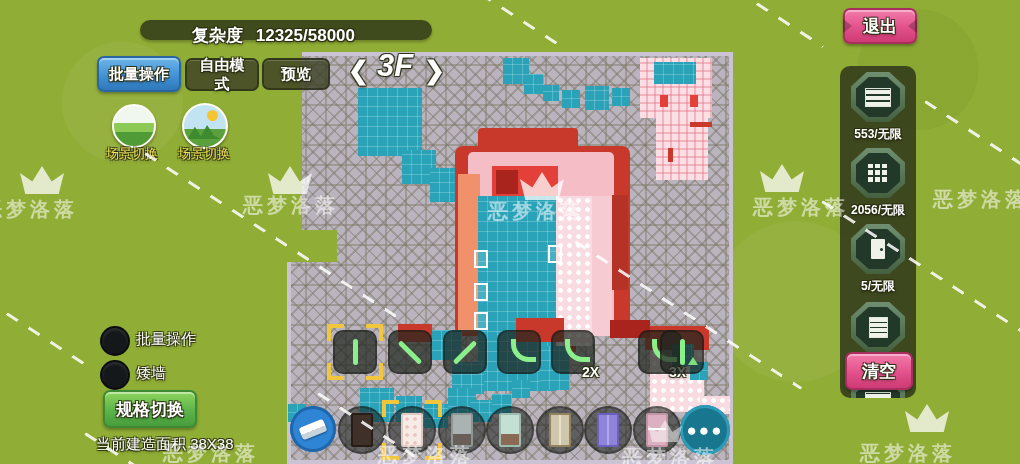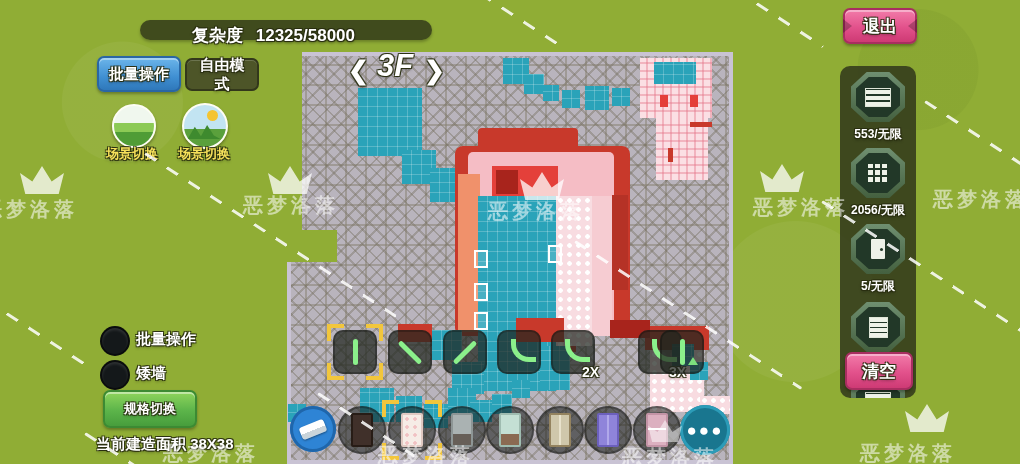--- a/index.html
+++ b/index.html
@@ -104,21 +104,21 @@
   .mat-glyph{position:relative;z-index:2}
   .ico-brick{width:24px;height:17px;background:repeating-linear-gradient(0deg,#eef2e8 0 4px,#223828 4px 6px),#eef2e8;border:1px solid #dfe6d8}
   .ico-tile{width:21px;height:18px;background:
       repeating-linear-gradient(0deg,transparent 0 5px,#223828 5px 7px),
       repeating-linear-gradient(90deg,transparent 0 5px,#223828 5px 7px),#eef2e8}
   .ico-door{width:14px;height:20px;background:#eef2e8;border-radius:1px;position:relative}
   .ico-door::after{content:"";position:absolute;right:2px;top:9px;width:3px;height:3px;border-radius:50%;background:#223828}
   .ico-furn{width:17px;height:19px;background:repeating-linear-gradient(0deg,#eef2e8 0 4px,#223828 4px 5px),#eef2e8;border:1px solid #dfe6d8}
   .mat-count{position:absolute;width:100%;text-align:center;font-size:12px;font-weight:bold;color:#fff}
 
-  .cjk-label{font-weight:bold;white-space:nowrap;z-index:20}
+  .cjk-label{font-weight:normal;white-space:nowrap;z-index:20}
 </style>
 </head>
 <body>
 
 <div class="stage">
 
   <div class="canvas">
 
     <div class="teal" style="left:71px;top:36px;width:64px;height:68px"></div>
     <div class="teal" style="left:216px;top:6px;width:26px;height:26px"></div>
@@ -178,20 +178,21 @@
 
   <div class="band abs" style="left:140px;top:20px;width:292px;height:20px">
     <div class="white ol" style="position:absolute;left:52px;top:4px;font-size:17px;font-weight:bold">
       <span>复杂度</span>
       <span style="margin-left:8px">12325/58000</span>
     </div>
   </div>
 
   <button class="btn btn-blue abs white ol" style="left:97px;top:56px;width:84px;height:36px;font-size:15px;position:absolute">批量操作</button>
   <button class="btn btn-dark abs white ol" style="left:185px;top:58px;width:74px;height:33px;font-size:15px;position:absolute">自由模式</button>
+  <button class="btn btn-dark abs white ol" style="left:262px;top:58px;width:68px;height:32px;font-size:15px;position:absolute">预览</button>
 
   <div class="circle-ico ico-scene abs" style="left:112px;top:104px;width:40px;height:40px"></div>
   <div class="circle-ico ico-time abs" style="left:182px;top:103px;width:42px;height:42px"></div>
   <div class="cjk-label ol abs" style="left:98px;top:145px;width:68px;text-align:center;font-size:13px;color:#f5e05a">场景切换</div>
   <div class="cjk-label ol abs" style="left:170px;top:145px;width:68px;text-align:center;font-size:13px;color:#f5e05a">场景切换</div>
 
   <div class="abs white ol" style="left:348px;top:56px;font-size:25px;font-weight:bold;z-index:20;cursor:pointer">❮</div>
   <div class="abs white ol" style="left:377px;top:48px;font-size:31px;font-weight:bold;font-style:italic;z-index:20">3F</div>
   <div class="abs white ol" style="left:424px;top:56px;font-size:25px;font-weight:bold;z-index:20;cursor:pointer">❯</div>
 
@@ -226,21 +227,21 @@
       <span class="mat-glyph ico-brick"></span>
     </div>
   </div>
 
   <button class="btn btn-pink abs white ol" style="left:845px;top:352px;width:68px;height:38px;font-size:17px;position:absolute">清空</button>
 
   <div class="dot-toggle abs" style="left:100px;top:326px"></div>
   <div class="cjk-label ol abs white" style="left:136px;top:330px;font-size:15px">批量操作</div>
   <div class="dot-toggle abs" style="left:100px;top:360px"></div>
   <div class="cjk-label ol abs white" style="left:136px;top:364px;font-size:15px">矮墙</div>
-  <button class="btn btn-green abs white ol" style="left:103px;top:390px;width:94px;height:38px;font-size:13px;position:absolute">规格切换</button>
+  <button class="btn btn-green abs white ol" style="left:103px;top:390px;width:94px;height:38px;font-size:17px;position:absolute">规格切换</button>
   <div class="cjk-label ol abs white" style="left:96px;top:435px;font-size:15px">当前建造面积 38X38</div>
 
   <div class="tool" style="left:333px;top:330px">
     <span class="g-vert"></span>
     <i class="ck tl"></i>
       <i class="ck tr"></i>
       <i class="ck bl"></i>
       <i class="ck br"></i>
   </div>
   <div class="tool" style="left:388px;top:330px">

